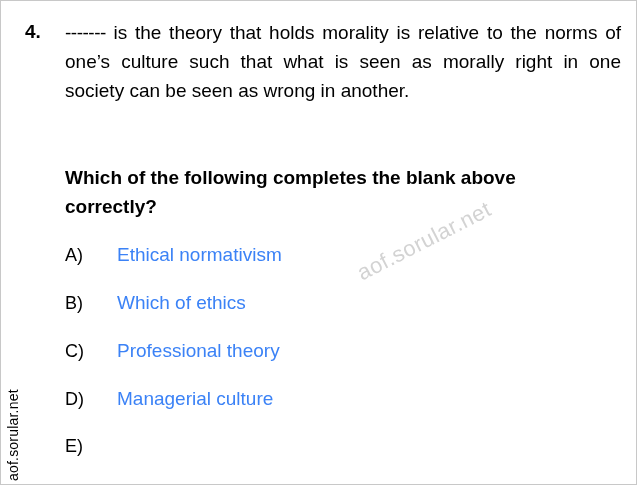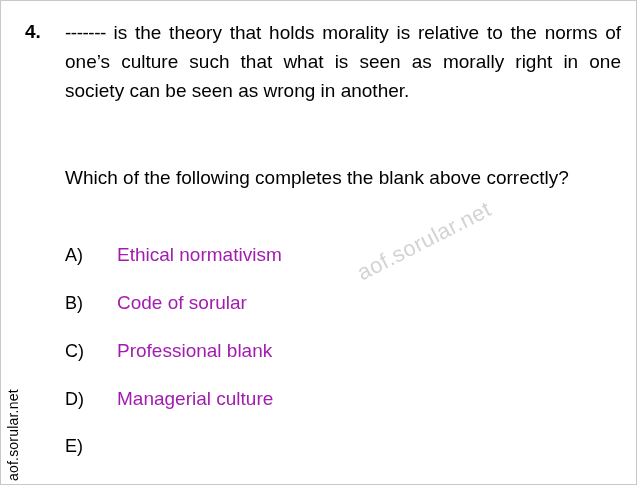--- a/index.html
+++ b/index.html
@@ -79,21 +79,21 @@
   }
   .q-text .blank {
     letter-spacing: -0.5px;
   }
   .prompt {
     position: absolute;
     left: 64px;
     top: 163px;
     width: 545px;
     font-size: 19px;
-    font-weight: normal;
+    font-weight: bold;
     line-height: 1.5;
     color: #000000;
   }
   .options {
     position: absolute;
     left: 64px;
     top: 243px;
     width: 520px;
   }
   .option {
@@ -102,21 +102,21 @@
     height: 48px;
   }
   .opt-letter {
     width: 52px;
     flex: 0 0 52px;
     font-size: 18px;
     color: #000000;
   }
   .opt-text {
     font-size: 19px;
-    color: #a21caf;
+    color: #3b82f6;
   }
 </style>
 </head>
 <body>
 
 <div class="page">
 
   <div class="watermark-side">aof.sorular.net</div>
 
   <div class="question-block">
@@ -128,25 +128,25 @@
 
   <div class="prompt">Which of the following completes the blank above correctly?</div>
 
   <div class="options">
     <div class="option">
       <span class="opt-letter">A)</span>
       <span class="opt-text">Ethical normativism</span>
     </div>
     <div class="option">
       <span class="opt-letter">B)</span>
-      <span class="opt-text">Code of sorular</span>
+      <span class="opt-text">Which of ethics</span>
     </div>
     <div class="option">
       <span class="opt-letter">C)</span>
-      <span class="opt-text">Professional blank</span>
+      <span class="opt-text">Professional theory</span>
     </div>
     <div class="option">
       <span class="opt-letter">D)</span>
       <span class="opt-text">Managerial culture</span>
     </div>
     <div class="option">
       <span class="opt-letter">E)</span>
     </div>
   </div>
 

